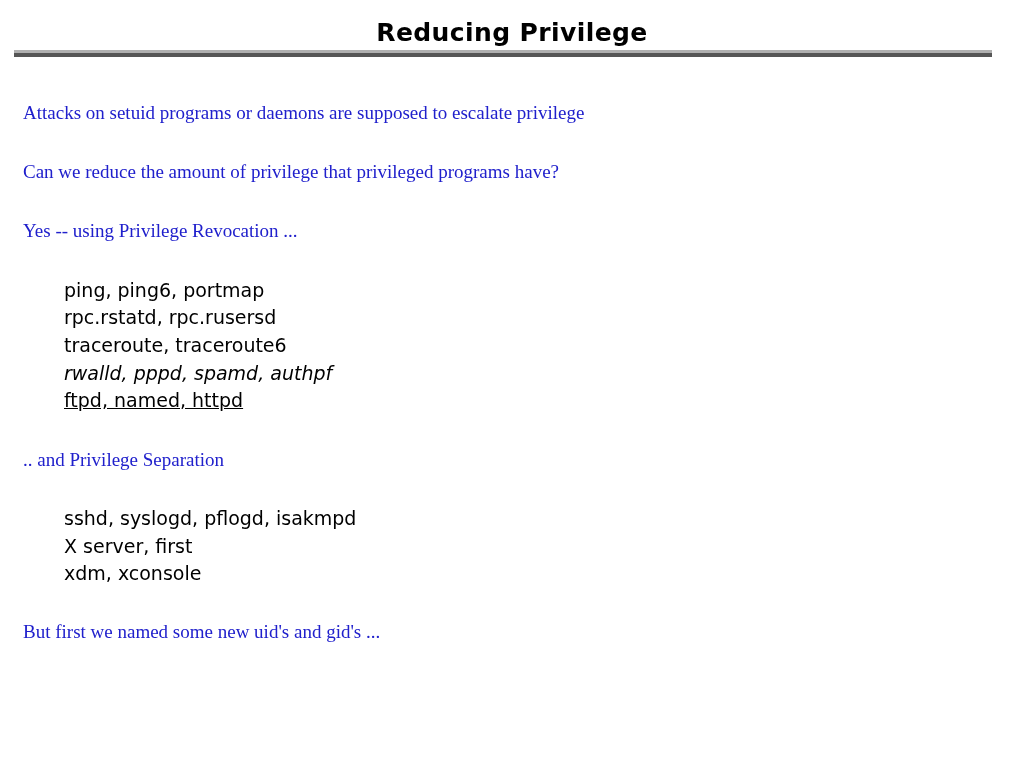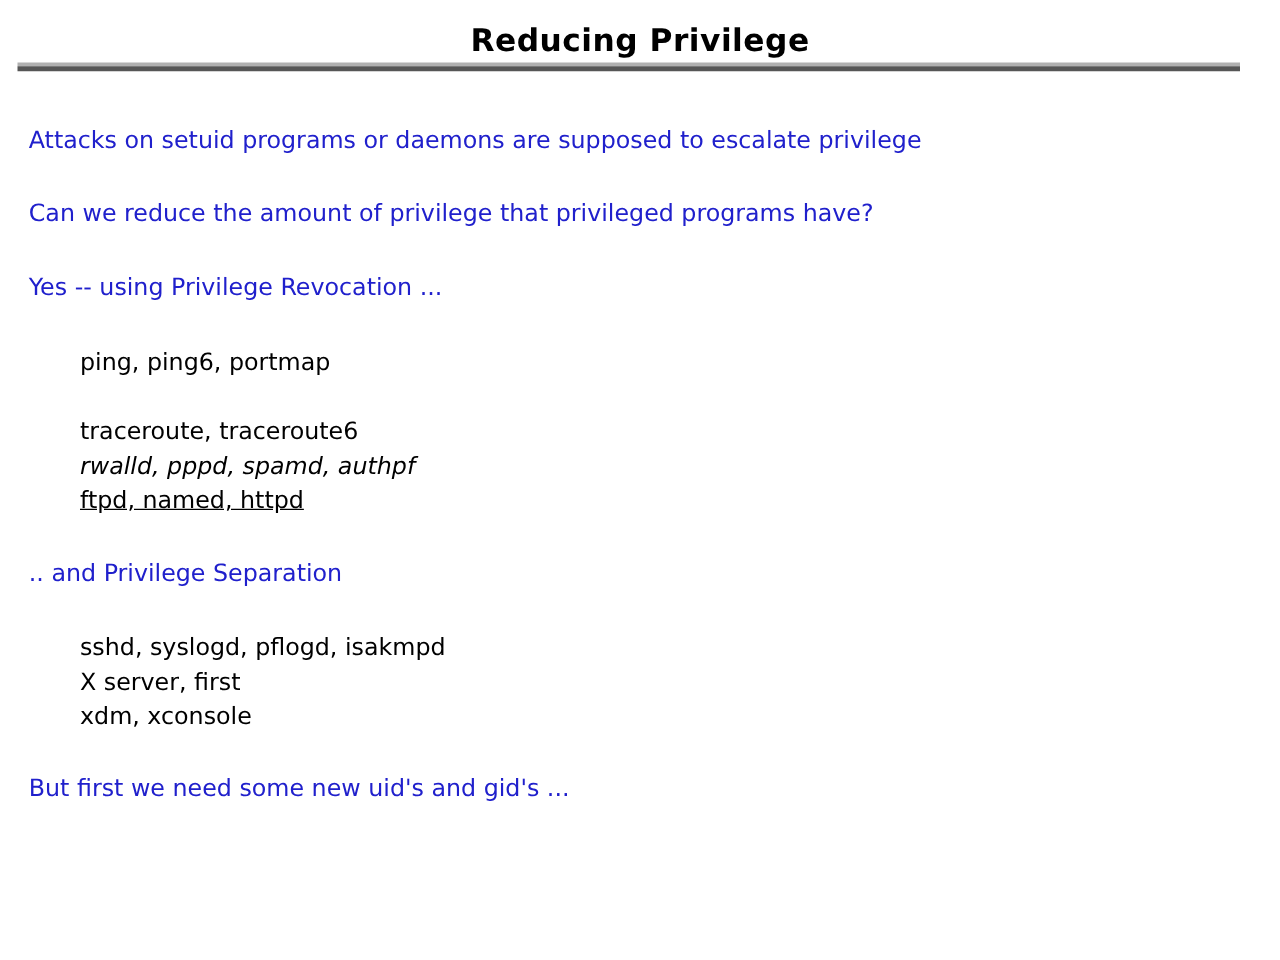--- a/index.html
+++ b/index.html
@@ -64,20 +64,21 @@
     position: absolute;
     white-space: pre;
     font-family: "DejaVu Sans", sans-serif;
     line-height: 1.0;
   }
 
   .lvl1 {
     left: 23px;
     font-size: 19px;
     color: #2020cc;
+    font-family: Liberation Serif, serif;
   }
 
   .lvl2 {
     left: 64px;
     font-size: 19px;
     color: #000000;
   }
 </style>
 </head>
 <body>
@@ -92,31 +93,32 @@
   <div class="body-area">
 
     <div class="line lvl1" style="top:103px;">Attacks on setuid programs or daemons are supposed to escalate privilege</div>
 
     <div class="line lvl1" style="top:162px;">Can we reduce the amount of privilege that privileged programs have?</div>
 
     <div class="line lvl1" style="top:221px;">Yes -- using Privilege Revocation ...</div>
 
     <div class="line lvl2" style="top:281px;">ping, ping6, portmap</div>
 
+    <div class="line lvl2" style="top:308px;">rpc.rstatd, rpc.rusersd</div>
 
     <div class="line lvl2" style="top:336px;">traceroute, traceroute6</div>
 
     <div class="line lvl2" style="top:364px;font-style:italic;">rwalld, pppd, spamd, authpf</div>
 
     <div class="line lvl2" style="top:391px;text-decoration:underline;">ftpd, named, httpd</div>
 
     <div class="line lvl2" style="top:509px;">sshd, syslogd, pflogd, isakmpd</div>
 
     <div class="line lvl1" style="top:450px;">.. and Privilege Separation</div>
 
     <div class="line lvl2" style="top:537px;">X server, first</div>
 
     <div class="line lvl2" style="top:564px;">xdm, xconsole</div>
 
-    <div class="line lvl1" style="top:622px;">But first we need some new uid's and gid's ...</div>
+    <div class="line lvl1" style="top:622px;">But first we named some new uid's and gid's ...</div>
 
   </div>
 </div>
 
 </body></html>

